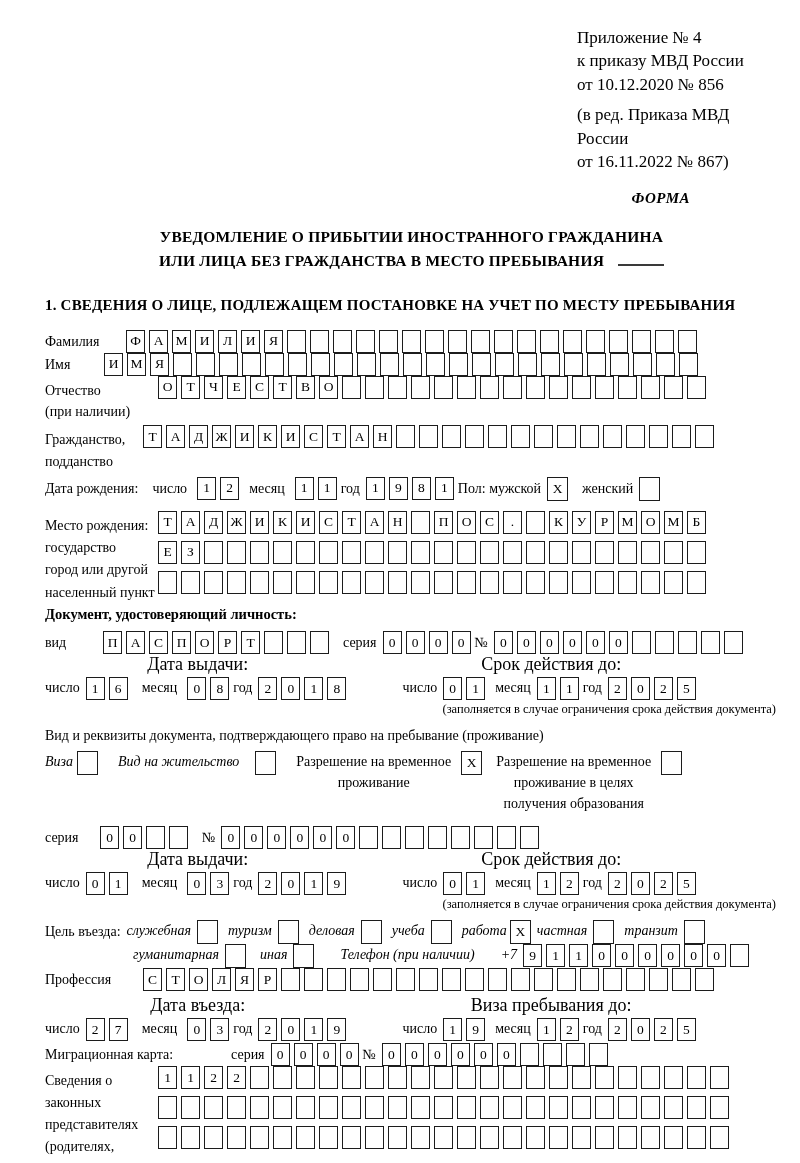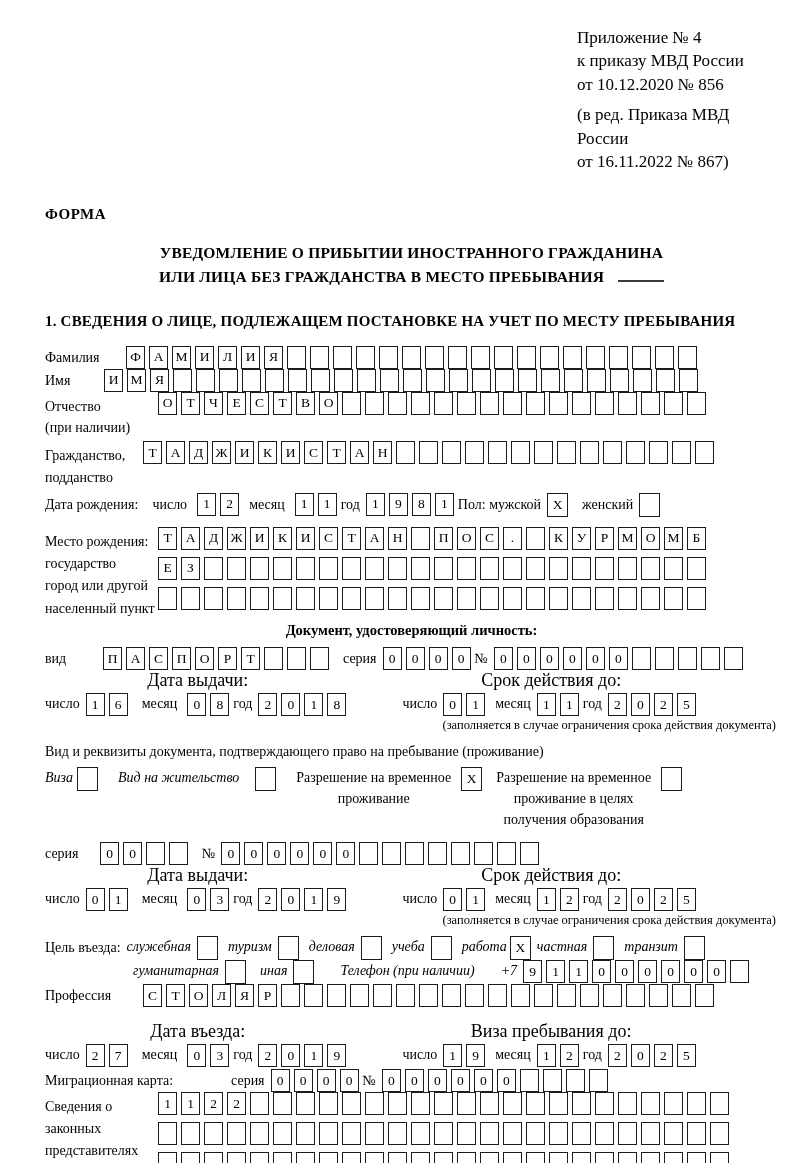--- a/index.html
+++ b/index.html
@@ -4,21 +4,21 @@
 <style>
   html,body{margin:0;padding:0;}
   body{
     width:800px;height:1163px;overflow:hidden;background:#ffffff;color:#000;
     font-family:"Liberation Serif","DejaVu Serif",serif;font-size:14px;
   }
   .page{padding:26px 22px 0 45px;position:relative;}
   
   .hdr{margin-left:532px;font-size:17px;line-height:1.38;}
   .hdr .sub{margin-top:7px;}
-  .forma{font-weight:bold;font-size:15px;padding-right:88px;margin-top:32px;letter-spacing:.5px;}
+  .forma{font-weight:bold;font-size:15px;text-align:right;padding-right:88px;margin-top:16px;letter-spacing:.5px;font-style:italic;}
   
   .title{text-align:center;font-weight:bold;font-size:15.5px;line-height:1.55;margin-top:18px;letter-spacing:.2px;}
   .blank-line{display:inline-block;width:46px;border-bottom:2px solid #3a3a3a;height:12px;margin-left:14px;}
   .section{font-weight:bold;font-size:15px;margin-top:24px;margin-bottom:16px;letter-spacing:.2px;white-space:nowrap;}
   
   .row{display:flex;align-items:flex-start;margin-bottom:0;}
   .lbl{padding-top:4px;flex:none;}
   .lbl-block{flex:none;line-height:1.55;padding-top:4px;}
   .cells{display:flex;flex:none;}
   .cell{
@@ -26,21 +26,21 @@
     display:flex;align-items:center;justify-content:center;font-size:13.5px;background:#fff;
   }
   .cb{
     width:19px;height:22px;border:1.6px solid #1c1c1c;flex:none;background:#fff;
     display:flex;align-items:center;justify-content:center;font-size:13.5px;margin-left:6px;
   }
   .gap6{width:6px;flex:none;}.gap10{width:10px;flex:none;}.gap14{width:14px;flex:none;}
   .gap20{width:20px;flex:none;}.gap26{width:26px;flex:none;}
   .stack{display:flex;flex-direction:column;}
   .stack .cells{margin-bottom:7px;}
-  .center-bold{text-align:center;font-weight:bold;font-size:14.5px;margin:2px 0 8px 0;}
+  .center-bold{text-align:left;font-weight:bold;font-size:14.5px;margin:2px 0 8px 0;}
   
   .date-pair{display:flex;margin-bottom:2px;}
   .date-group{display:flex;flex-direction:column;}
   .dg-head{text-align:center;font-size:18px;margin-bottom:2px;}
   .dg-row{display:flex;align-items:flex-start;}
   .dg-row .lbl{padding-top:3px;}
   .note{font-size:12.5px;text-align:right;padding-right:2px;margin:1px 0 8px 0;}
   .para{line-height:1.6;margin:2px 0 4px 0;}
   
   .perm-row{display:flex;align-items:flex-start;margin:4px 0 12px 0;}
@@ -579,21 +579,21 @@
         <span class="cell">0</span>
         <span class="cell">0</span>
         <span class="cell">0</span>
         <span class="cell">0</span>
         <span class="cell">0</span>
         <span class="cell">0</span>
         <span class="cell"></span>
       </span>
   </div>
 
-  <div class="row" style="margin-bottom:14px">
+  <div class="row" style="margin-bottom:4px">
     <span class="lbl" style="width:98px">Профессия</span>
     <span class="cells">
         <span class="cell">С</span>
         <span class="cell">Т</span>
         <span class="cell">О</span>
         <span class="cell">Л</span>
         <span class="cell">Я</span>
         <span class="cell">Р</span>
         <span class="cell"></span>
         <span class="cell"></span>

